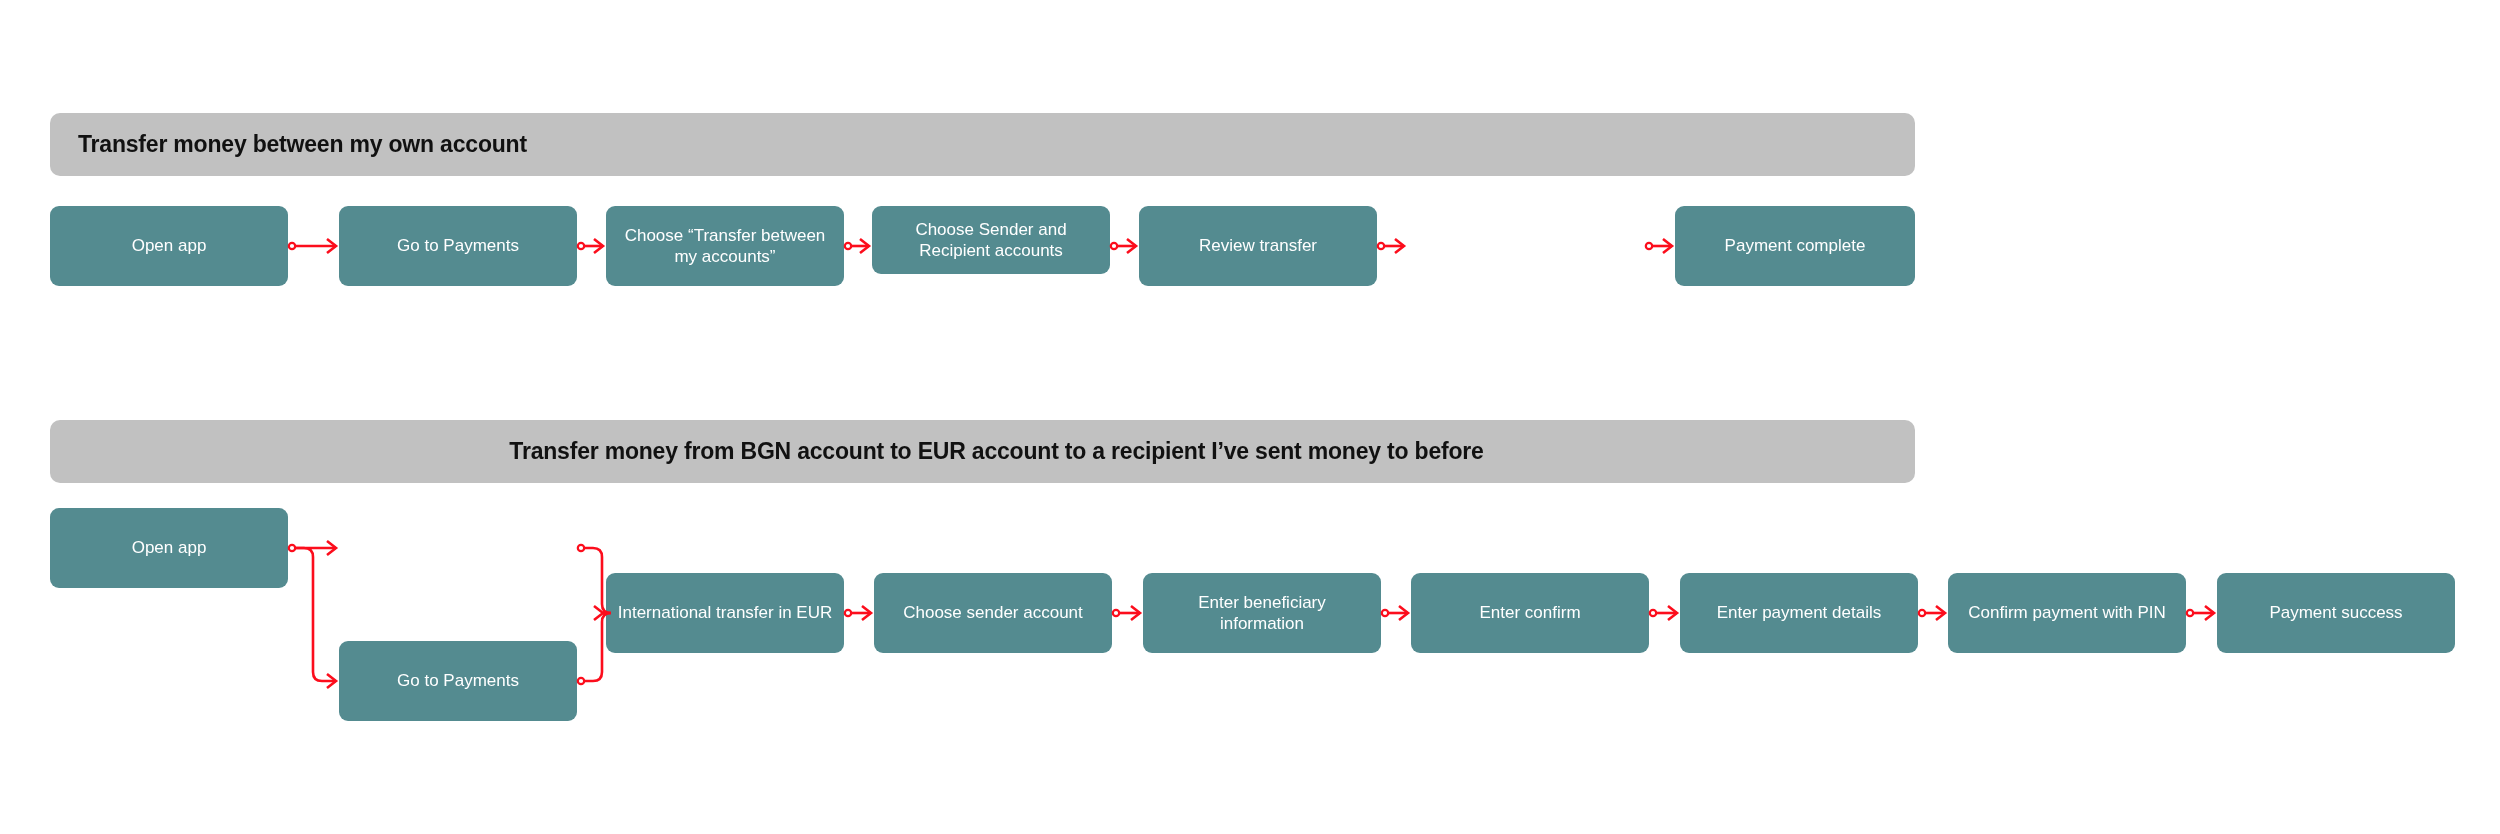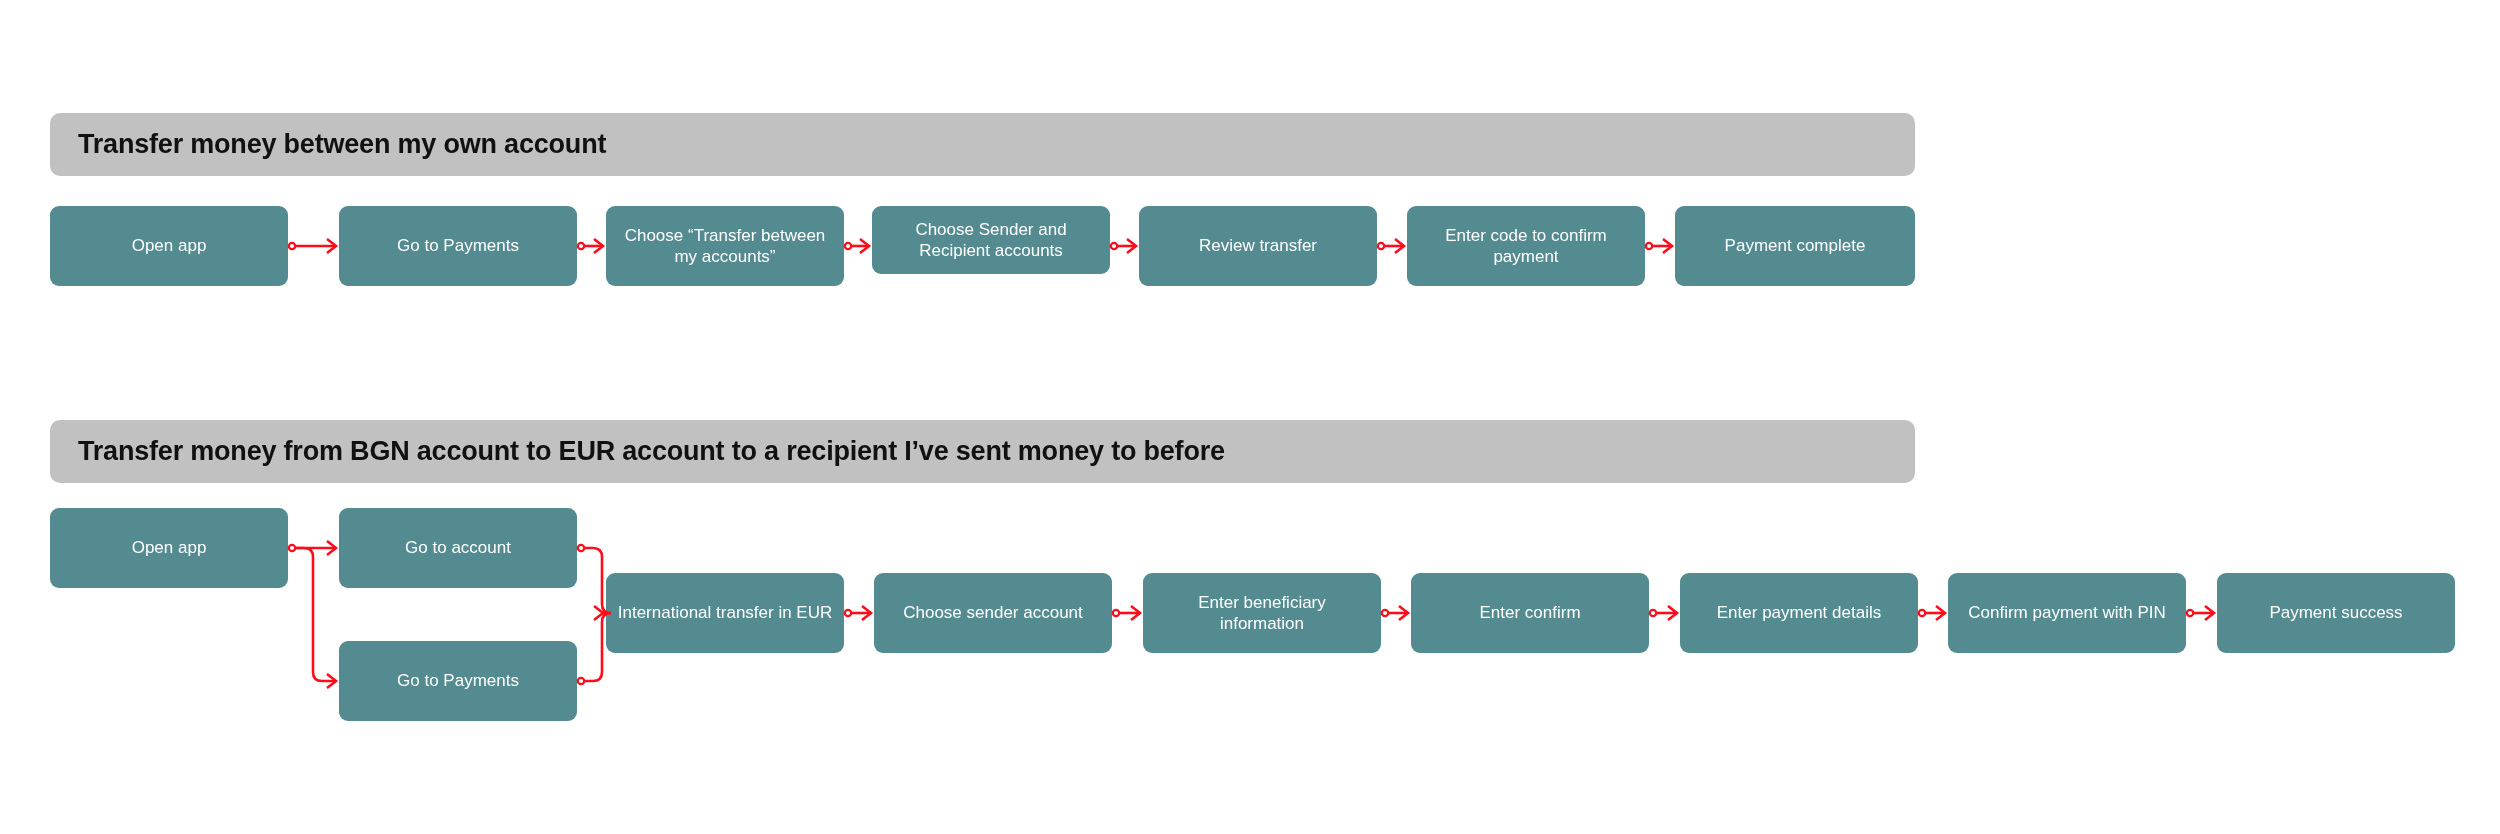--- a/index.html
+++ b/index.html
@@ -23,21 +23,21 @@
   .section-header {
     position: absolute;
     background: #c1c1c1;
     border-radius: 10px;
     display: flex;
     align-items: center;
     box-sizing: border-box;
     padding-left: 28px;
   }
   .section-header .title {
-    font-size: 27px;
+    font-size: 23px;
     font-weight: bold;
     color: #111111;
     letter-spacing: -0.2px;
     white-space: nowrap;
   }
   .node {
     position: absolute;
     background: #548b90;
     border-radius: 9px;
     display: flex;
@@ -99,35 +99,28 @@
       <span class="node-label" style="color: rgb(255, 255, 255);">Choose “Transfer between
 my accounts”</span>
     </div>
     <div class="node" style="left: 872px; top: 206px; width: 238px; height: 68px; background: rgb(84, 139, 144);">
       <span class="node-label" style="color: rgb(255, 255, 255);">Choose Sender and
 Recipient accounts</span>
     </div>
     <div class="node" style="left: 1139px; top: 206px; width: 238px; height: 80px; background: rgb(84, 139, 144);">
       <span class="node-label" style="color: rgb(255, 255, 255);">Review transfer</span>
     </div>
-    <div class="node" style="left: 1407px; top: 206px; width: 238px; height: 80px; background: rgb(84, 139, 144);">
-      <span class="node-label" style="color: rgb(255, 255, 255);">Enter code to confirm
-payment</span>
-    </div>
     <div class="node" style="left: 1675px; top: 206px; width: 240px; height: 80px; background: rgb(84, 139, 144);">
       <span class="node-label" style="color: rgb(255, 255, 255); text-align: center;">Payment complete</span>
     </div>
-    <div class="section-header" style="left: 50px; top: 420px; width: 1865px; height: 63px; background: rgb(193, 193, 193);">
+    <div class="section-header" style="left: 50px; top: 420px; width: 1865px; height: 63px; background: rgb(193, 193, 193); justify-content: center;">
       <span class="title" style="color: rgb(17, 17, 17);">Transfer money from BGN account to EUR account to a recipient I’ve sent money to before</span>
     </div>
     <div class="node" style="left: 50px; top: 508px; width: 238px; height: 80px; background: rgb(84, 139, 144);">
       <span class="node-label" style="color: rgb(255, 255, 255);">Open app</span>
-    </div>
-    <div class="node" style="left: 339px; top: 508px; width: 238px; height: 80px; background: rgb(84, 139, 144);">
-      <span class="node-label" style="color: rgb(255, 255, 255);">Go to account</span>
     </div>
     <div class="node" style="left: 339px; top: 641px; width: 238px; height: 80px; background: rgb(84, 139, 144);">
       <span class="node-label" style="color: rgb(255, 255, 255);">Go to Payments</span>
     </div>
     <div class="node" style="left: 606px; top: 573px; width: 238px; height: 80px; background: rgb(84, 139, 144); border-radius: 9px;">
       <span class="node-label" style="color: rgb(255, 255, 255);">International transfer in EUR</span>
     </div>
     <div class="node" style="left: 874px; top: 573px; width: 238px; height: 80px; background: rgb(84, 139, 144);">
       <span class="node-label" style="color: rgb(255, 255, 255);">Choose sender account</span>
     </div>

